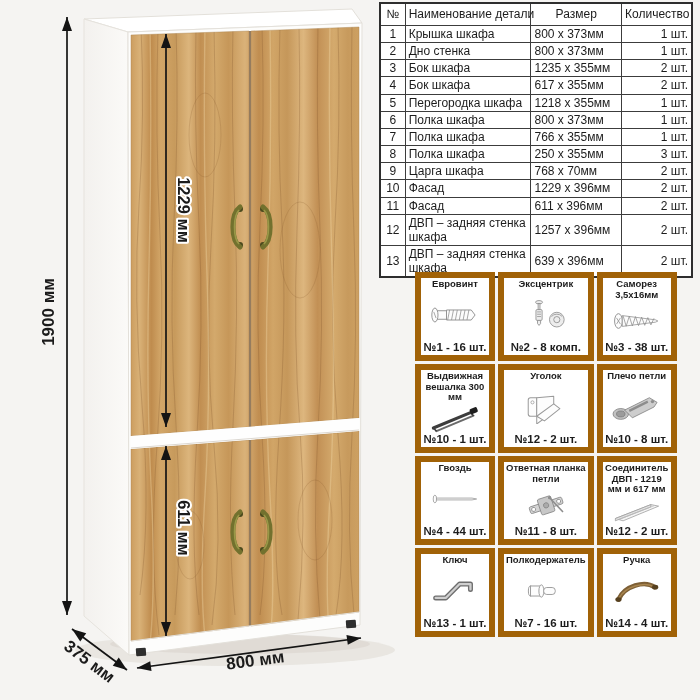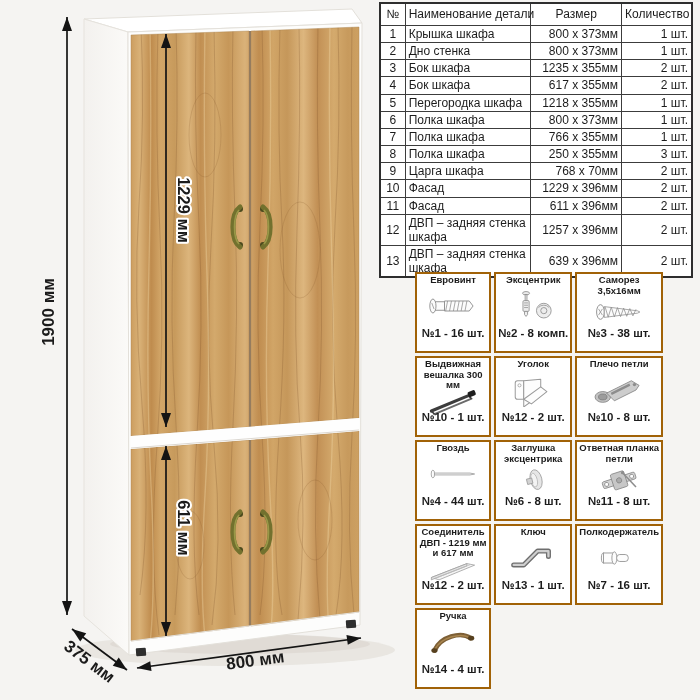--- a/index.html
+++ b/index.html
@@ -12,33 +12,33 @@
   .dim-label.halo{stroke:#ffffff;stroke-width:4px;paint-order:stroke;stroke-linejoin:round;font-size:16.5px;}
   
   #parts-wrap{position:absolute;left:379px;top:2px;width:314px;}
   table.parts{border-collapse:collapse;width:100%;table-layout:fixed;background:#fff;
               border:2px solid #2e2e2e;font-size:12px;line-height:1.18;}
   table.parts th,table.parts td{border:1px solid #3c3c3c;padding:1px 3px;vertical-align:middle;}
   table.parts th{font-weight:400;font-size:12px;height:19px;white-space:nowrap;text-align:center;}
   table.parts th.h-name{text-align:right;}
   td.c-num{text-align:center;width:25px;}
   td.c-name{text-align:left;margin-top:32px;}
-  td.c-size{text-align:right;}
+  td.c-size{text-align:left;}
   td.c-qty{text-align:right;}
   col.w-num{width:25px}col.w-name{width:125px}col.w-size{width:90px}col.w-qty{width:70px}
   table.parts tr{height:17px;}
   
   #hardware-grid{position:absolute;left:415px;top:272px;width:248px;
                  display:grid;grid-template-columns:repeat(3,1fr);gap:3px;}
-  .hw-cell{border:2px solid #a16207;background:#fff;height:75px;padding:1px 2px;
+  .hw-cell{border:6px solid #a16207;background:#fff;height:75px;padding:1px 2px;
            display:flex;flex-direction:column;align-items:center;justify-content:space-between;}
   .hw-title{font-weight:700;font-size:9.5px;line-height:1.12;text-align:center;}
   .hw-icon{flex:1;display:flex;align-items:center;justify-content:center;min-height:0;width:100%;}
   .hw-icon svg{width:64px;height:auto;max-height:34px;}
-  .hw-count{font-weight:700;font-size:11.5px;white-space:nowrap;padding-bottom:11px;}
+  .hw-count{font-weight:700;font-size:11.5px;white-space:nowrap;padding-bottom:1px;}
 </style>
 </head>
 <body>
 
 <div id="sheet">
 
   <svg id="wardrobe-svg" width="420" height="700" viewBox="0 0 420 700">
     <defs>
       <linearGradient id="woodGrad" gradientUnits="userSpaceOnUse" x1="128" y1="0" x2="362" y2="0">
         <stop offset="0" stop-color="#c89758"></stop>
@@ -372,33 +372,20 @@
         <div class="hw-title">Гвоздь</div>
         <div class="hw-icon">
           <svg viewBox="0 0 72 44">
       <ellipse cx="10" cy="22" rx="2.2" ry="5" fill="#fdfdfd" stroke="#949494"></ellipse>
       <path d="M12 20.8 H58 L64 22 L58 23.2 H12 Z" fill="#fdfdfd" stroke="#949494"></path>
     </svg>
         </div>
         <div class="hw-count">№4 - 44 шт.</div>
       </div>
       <div class="hw-cell">
-        <div class="hw-title">Заглушка эксцентрика</div>
-        <div class="hw-icon">
-          <svg viewBox="0 0 72 44">
-      <g transform="rotate(-14 38 22)">
-        <ellipse cx="40" cy="22" rx="7.5" ry="13" fill="#e6e6e6" stroke="#9a9a9a"></ellipse>
-        <ellipse cx="37.5" cy="22" rx="4" ry="9" fill="#f3f3f3" stroke="#b5b5b5"></ellipse>
-        <rect x="28" y="18.5" width="7" height="7" fill="#d2d2d2" stroke="#9a9a9a"></rect>
-      </g>
-    </svg>
-        </div>
-        <div class="hw-count">№6 - 8 шт.</div>
-      </div>
-      <div class="hw-cell">
         <div class="hw-title">Ответная планка петли</div>
         <div class="hw-icon">
           <svg viewBox="0 0 72 44">
       <g transform="rotate(-18 36 22)" stroke="#868686" stroke-linejoin="round">
         <rect x="14" y="18" width="44" height="9" rx="2" fill="#d4d4d4"></rect>
         <rect x="27" y="12" width="18" height="21" rx="2" fill="#c7c7c7"></rect>
         <circle cx="19" cy="22.5" r="2.6" fill="#fff"></circle>
         <circle cx="53" cy="22.5" r="2.6" fill="#fff"></circle>
         <circle cx="36" cy="22.5" r="3.4" fill="#ababab"></circle>
       </g>

